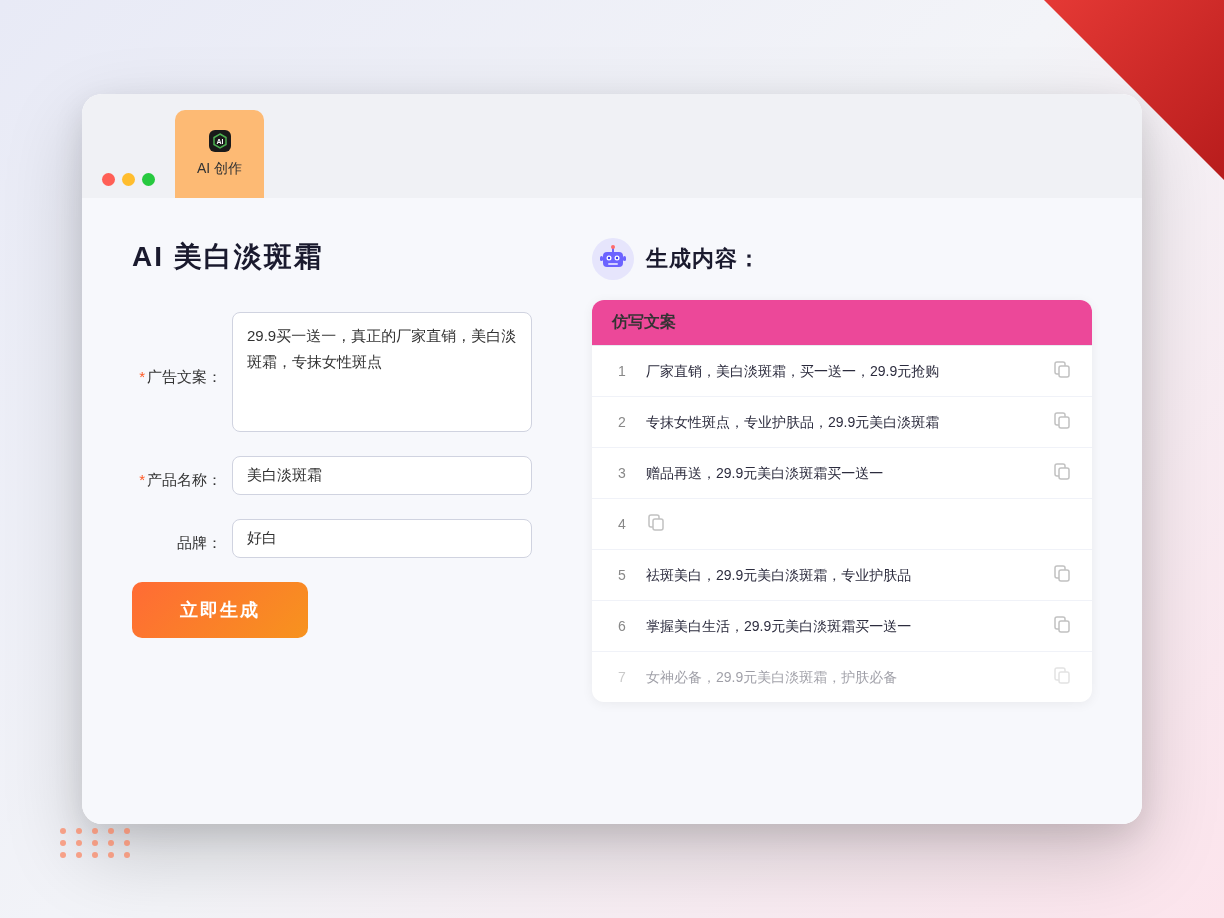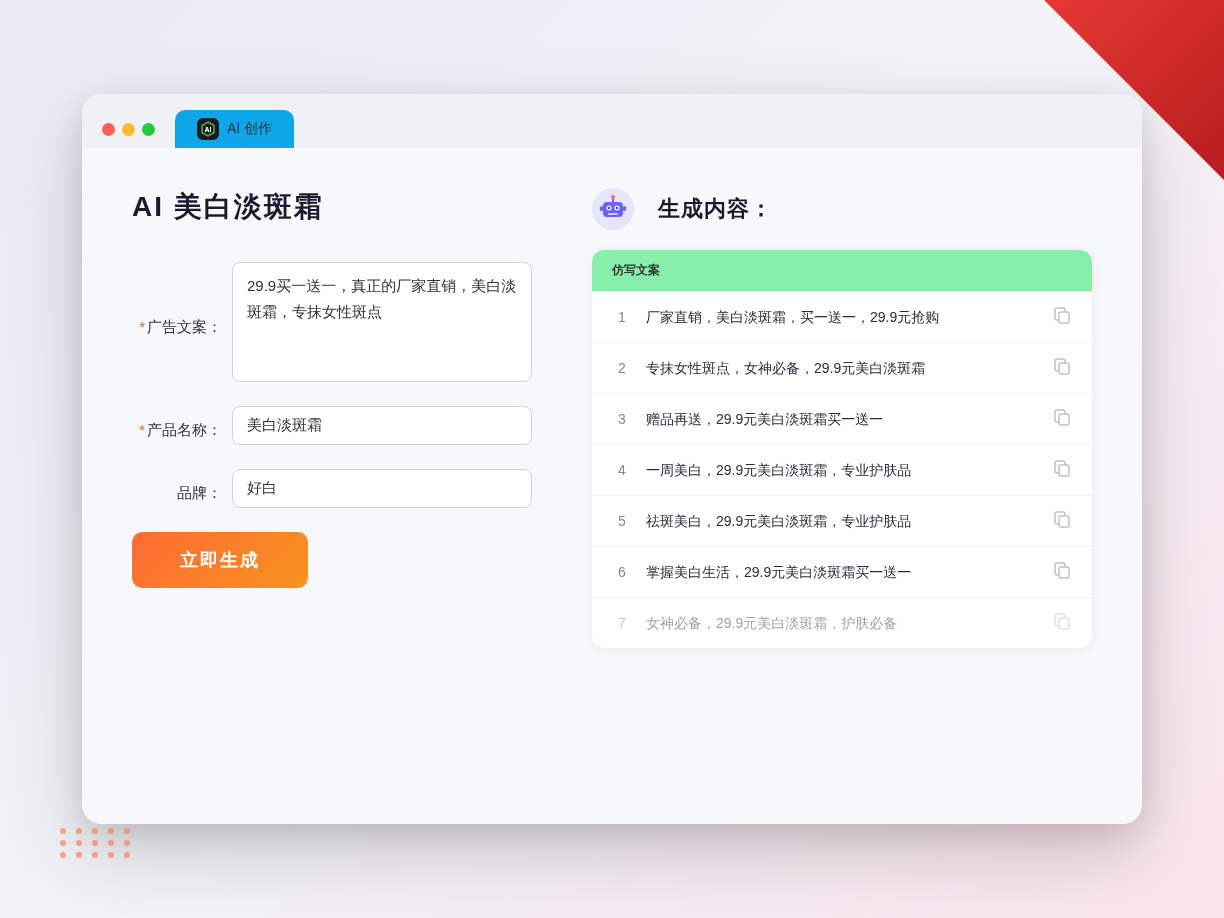--- a/index.html
+++ b/index.html
@@ -71,29 +71,30 @@
       align-items: center;
       margin-bottom: 12px;
       margin-right: 20px;
     }
 
     .tl-red { width: 13px; height: 13px; border-radius: 50%; background: #ff5f56; }
     .tl-yellow { width: 13px; height: 13px; border-radius: 50%; background: #ffbd2e; }
     .tl-green { width: 13px; height: 13px; border-radius: 50%; background: #27c93f; }
 
     .tab {
-      background: #0ea5e9;
+      background: #fdba74;
       border-radius: 10px 10px 0 0;
-      padding: 8px 22px;
+      padding: 20px 22px;
       display: flex;
       align-items: center;
       gap: 8px;
       font-size: 14px;
       color: #333;
       font-weight: 500;
+      flex-direction: column;
     }
 
     .tab-icon {
       width: 22px;
       height: 22px;
       background: #1a1a1a;
       border-radius: 6px;
       display: flex;
       align-items: center;
       justify-content: center;
@@ -178,21 +179,21 @@
 
     
     .right-panel {
       flex: 1;
       min-width: 0;
     }
 
     .result-header {
       display: flex;
       align-items: center;
-      gap: 24px;
+      gap: 12px;
       margin-bottom: 20px;
     }
 
     .robot-icon {
       width: 42px;
       height: 42px;
       flex-shrink: 0;
     }
 
     .result-title {
@@ -203,23 +204,23 @@
     }
 
     .result-table {
       background: #ffffff;
       border-radius: 12px;
       overflow: hidden;
       box-shadow: 0 2px 12px rgba(0,0,0,0.06);
     }
 
     .table-header {
-      background: #86efac;
+      background: #ec4899;
       padding: 12px 20px;
-      font-size: 12px;
+      font-size: 16px;
       font-weight: 600;
       color: #333;
       border-bottom: 1px solid #e8eaf0;
     }
 
     .table-row {
       display: flex;
       align-items: center;
       padding: 13px 20px;
       border-bottom: 1px solid #f0f2f8;
@@ -360,37 +361,36 @@
             <div class="table-row">
               <span class="row-num">1</span>
               <span class="row-text">厂家直销，美白淡斑霜，买一送一，29.9元抢购</span>
               <div><svg class="copy-icon" viewBox="0 0 20 20" fill="none" xmlns="http://www.w3.org/2000/svg">
       <rect x="7" y="7" width="10" height="11" rx="2" stroke="#666" stroke-width="1.5"></rect>
       <path d="M13 7V5a2 2 0 00-2-2H5a2 2 0 00-2 2v8a2 2 0 002 2h2" stroke="#666" stroke-width="1.5"></path>
     </svg></div>
             </div>
             <div class="table-row">
               <span class="row-num">2</span>
-              <span class="row-text">专抹女性斑点，女神必备，29.9元美白淡斑霜</span>
+              <span class="row-text">专抹女性斑点，专业护肤品，29.9元美白淡斑霜</span>
               <div><svg class="copy-icon" viewBox="0 0 20 20" fill="none" xmlns="http://www.w3.org/2000/svg">
       <rect x="7" y="7" width="10" height="11" rx="2" stroke="#666" stroke-width="1.5"></rect>
       <path d="M13 7V5a2 2 0 00-2-2H5a2 2 0 00-2 2v8a2 2 0 002 2h2" stroke="#666" stroke-width="1.5"></path>
     </svg></div>
             </div>
             <div class="table-row">
               <span class="row-num">3</span>
               <span class="row-text">赠品再送，29.9元美白淡斑霜买一送一</span>
               <div><svg class="copy-icon" viewBox="0 0 20 20" fill="none" xmlns="http://www.w3.org/2000/svg">
       <rect x="7" y="7" width="10" height="11" rx="2" stroke="#666" stroke-width="1.5"></rect>
       <path d="M13 7V5a2 2 0 00-2-2H5a2 2 0 00-2 2v8a2 2 0 002 2h2" stroke="#666" stroke-width="1.5"></path>
     </svg></div>
             </div>
             <div class="table-row">
               <span class="row-num">4</span>
-              <span class="row-text">一周美白，29.9元美白淡斑霜，专业护肤品</span>
               <div><svg class="copy-icon" viewBox="0 0 20 20" fill="none" xmlns="http://www.w3.org/2000/svg">
       <rect x="7" y="7" width="10" height="11" rx="2" stroke="#666" stroke-width="1.5"></rect>
       <path d="M13 7V5a2 2 0 00-2-2H5a2 2 0 00-2 2v8a2 2 0 002 2h2" stroke="#666" stroke-width="1.5"></path>
     </svg></div>
             </div>
             <div class="table-row">
               <span class="row-num">5</span>
               <span class="row-text">祛斑美白，29.9元美白淡斑霜，专业护肤品</span>
               <div><svg class="copy-icon" viewBox="0 0 20 20" fill="none" xmlns="http://www.w3.org/2000/svg">
       <rect x="7" y="7" width="10" height="11" rx="2" stroke="#666" stroke-width="1.5"></rect>

